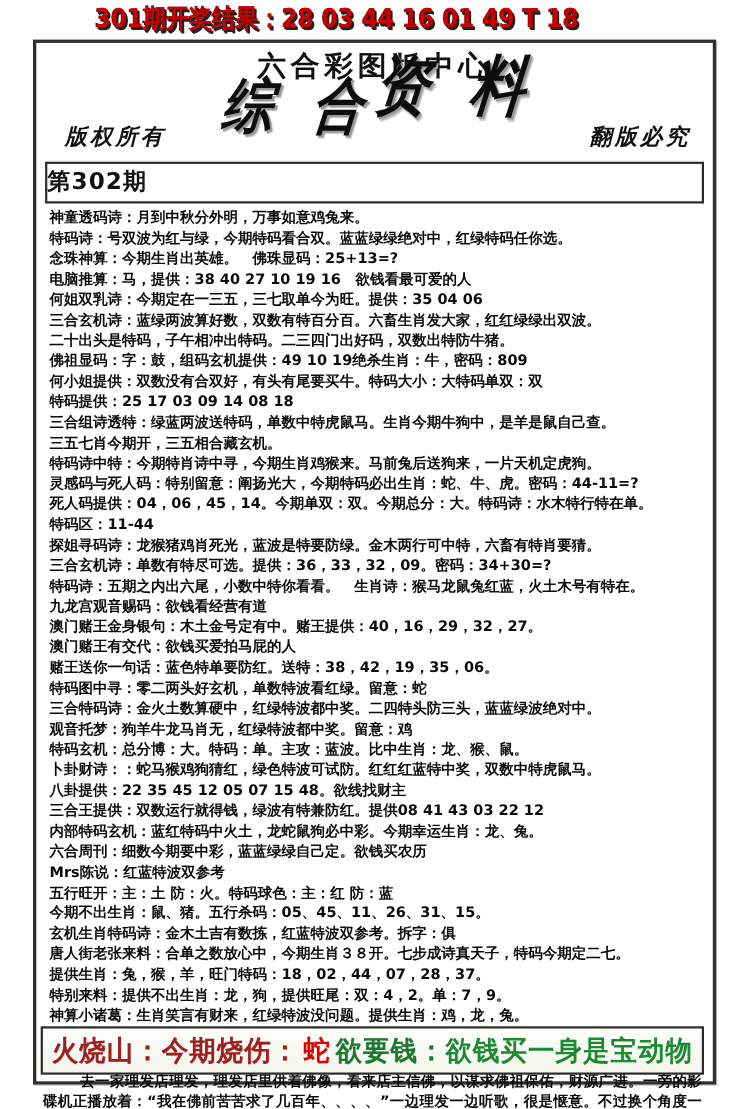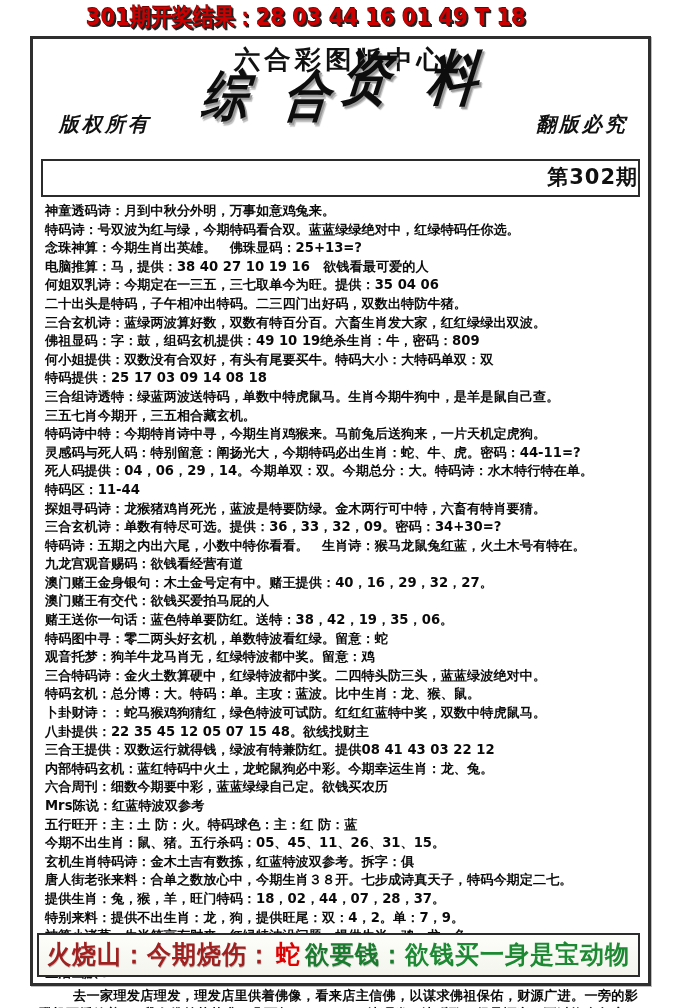--- a/index.html
+++ b/index.html
@@ -116,24 +116,24 @@
     font-family: "DejaVu Serif", "Liberation Serif", serif;
     font-size: 20px;
     font-weight: bold;
     font-style: italic;
     letter-spacing: 3px;
     color: #111;
   }
 
   
   .issue-box {
-    margin: 16px 8px 0 8px;
+    margin: 4px 8px 0 8px;
     height: 34px;
     border: 2px solid #2b2b2b;
-    text-align: right;
+    text-align: left;
     line-height: 32px;
     background: #fff;
   }
   .issue-box span {
     font-family: "DejaVu Sans", "Liberation Sans", sans-serif;
     font-size: 21px;
     font-weight: bold;
     color: #111;
     letter-spacing: 1px;
   }
@@ -214,41 +214,41 @@
   <div class="issue-box">
     <span>第302期</span>
   </div>
 
   <div class="body-wrap" id="bodyWrap">
       <div class="line">神童透码诗：月到中秋分外明，万事如意鸡兔来。</div>
       <div class="line">特码诗：号双波为红与绿，今期特码看合双。蓝蓝绿绿绝对中，红绿特码任你选。</div>
       <div class="line">念珠神算：今期生肖出英雄。　佛珠显码：25+13=?</div>
       <div class="line">电脑推算：马，提供：38 40 27 10 19 16　欲钱看最可爱的人</div>
       <div class="line">何姐双乳诗：今期定在一三五，三七取单今为旺。提供：35 04 06</div>
+      <div class="line">三合玄机诗：蓝绿两波算好数，双数有特百分百。六畜生肖发大家，红红绿绿出双波。</div>
       <div class="line">二十出头是特码，子午相冲出特码。二三四门出好码，双数出特防牛猪。</div>
-      <div class="line">三合玄机诗：蓝绿两波算好数，双数有特百分百。六畜生肖发大家，红红绿绿出双波。</div>
       <div class="line">佛祖显码：字：鼓，组码玄机提供：49 10 19绝杀生肖：牛，密码：809</div>
       <div class="line">何小姐提供：双数没有合双好，有头有尾要买牛。特码大小：大特码单双：双</div>
       <div class="line">特码提供：25 17 03 09 14 08 18</div>
       <div class="line">三合组诗透特：绿蓝两波送特码，单数中特虎鼠马。生肖今期牛狗中，是羊是鼠自己查。</div>
       <div class="line">三五七肖今期开，三五相合藏玄机。</div>
       <div class="line">特码诗中特：今期特肖诗中寻，今期生肖鸡猴来。马前兔后送狗来，一片天机定虎狗。</div>
       <div class="line">灵感码与死人码：特别留意：阐扬光大，今期特码必出生肖：蛇、牛、虎。密码：44-11=?</div>
-      <div class="line">死人码提供：04，06，29，14。今期单双：双。今期总分：大。特码诗：水木特行特在单。</div>
+      <div class="line">死人码提供：04，06，45，14。今期单双：双。今期总分：大。特码诗：水木特行特在单。</div>
       <div class="line">特码区：11-44</div>
       <div class="line">探姐寻码诗：龙猴猪鸡肖死光，蓝波是特要防绿。金木两行可中特，六畜有特肖要猜。</div>
       <div class="line">三合玄机诗：单数有特尽可选。提供：36，33，32，09。密码：34+30=?</div>
       <div class="line">特码诗：五期之内出六尾，小数中特你看看。　生肖诗：猴马龙鼠兔红蓝，火土木号有特在。</div>
       <div class="line">九龙宫观音赐码：欲钱看经营有道</div>
       <div class="line">澳门赌王金身银句：木土金号定有中。赌王提供：40，16，29，32，27。</div>
       <div class="line">澳门赌王有交代：欲钱买爱拍马屁的人</div>
       <div class="line">赌王送你一句话：蓝色特单要防红。送特：38，42，19，35，06。</div>
       <div class="line">特码图中寻：零二两头好玄机，单数特波看红绿。留意：蛇</div>
+      <div class="line">三合特码诗：金火土数算硬中，红绿特波都中奖。二四特头防三头，蓝蓝绿波绝对中。</div>
       <div class="line">观音托梦：狗羊牛龙马肖无，红绿特波都中奖。留意：鸡</div>
-      <div class="line">三合特码诗：金火土数算硬中，红绿特波都中奖。二四特头防三头，蓝蓝绿波绝对中。</div>
       <div class="line">特码玄机：总分博：大。特码：单。主攻：蓝波。比中生肖：龙、猴、鼠。</div>
       <div class="line">卜卦财诗：：蛇马猴鸡狗猜红，绿色特波可试防。红红红蓝特中奖，双数中特虎鼠马。</div>
       <div class="line">八卦提供：22 35 45 12 05 07 15 48。欲线找财主</div>
       <div class="line">三合王提供：双数运行就得钱，绿波有特兼防红。提供08 41 43 03 22 12</div>
       <div class="line">内部特码玄机：蓝红特码中火土，龙蛇鼠狗必中彩。今期幸运生肖：龙、兔。</div>
       <div class="line">六合周刊：细数今期要中彩，蓝蓝绿绿自己定。欲钱买农历</div>
       <div class="line">Mrs陈说：红蓝特波双参考</div>
       <div class="line">五行旺开：主：土 防：火。特码球色：主：红 防：蓝</div>
       <div class="line">今期不出生肖：鼠、猪。五行杀码：05、45、11、26、31、15。</div>
       <div class="line">玄机生肖特码诗：金木土吉有数拣，红蓝特波双参考。拆字：俱</div>

